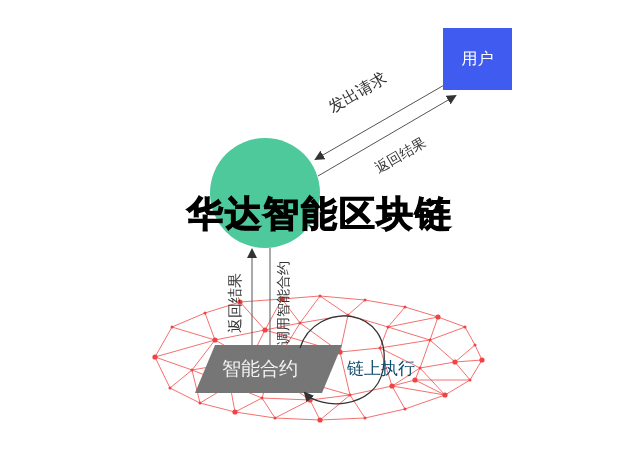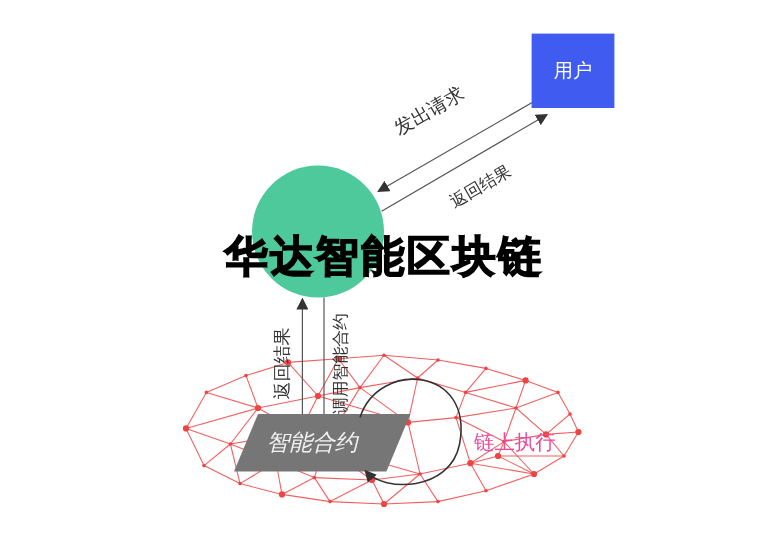--- a/index.html
+++ b/index.html
@@ -1,21 +1,21 @@
 <!DOCTYPE html>
 <html><head>
 <meta charset="utf-8">
 <style>
   html,body{margin:0;padding:0;background:#ffffff;}
   body{width:640px;height:453px;position:relative;overflow:hidden;font-family:"DejaVu Sans","Liberation Sans",sans-serif;}
   #stage{position:absolute;left:0;top:0;width:560px;height:453px;}
   .user-box{position:absolute;left:443px;top:28px;width:69px;height:62px;display:flex;align-items:center;justify-content:center;color:#fff;font-size:16px;}
   .label{position:absolute;color:#333;white-space:nowrap;font-size:15px;}
   .title{position:absolute;left:0;width:640px;top:168px;text-align:center;font-size:36px;font-weight:bold;color:#000;letter-spacing:2px;margin-top:22px;-webkit-text-stroke:1.2px #000;}
-  .contract-text{position:absolute;left:222px;top:356px;color:#f2f2f2;font-size:19px;font-style:italic;}
+  .contract-text{position:absolute;left:222px;top:356px;color:#f2f2f2;font-size:19px;}
 </style>
 </head>
 <body>
 
 <div id="stage">
   <svg width="640" height="453" viewBox="0 0 640 453" style="position:absolute;left:0;top:0;">
     <defs>
       <marker id="ah" markerWidth="10" markerHeight="10" refX="8" refY="5" orient="auto" markerUnits="userSpaceOnUse">
         <path d="M0,0 L10,5 L0,10 z" fill="#333"></path>
       </marker>
@@ -171,16 +171,16 @@
   </div>
 
   <div class="label" style="left:325px;top:100px;transform:rotate(-30deg);transform-origin:left top;font-size:16px;">发出请求</div>
   <div class="label" style="left:372px;top:162px;transform:rotate(-30deg);transform-origin:left top;font-size:14px;">返回结果</div>
 
   <div class="label" style="left:226px;top:333px;transform:rotate(-90deg);transform-origin:left top;font-size:15px;">返回结果</div>
   <div class="label" style="left:275px;top:345px;transform:rotate(-90deg);transform-origin:left top;font-size:14px;">调用智能合约</div>
 
   <div class="contract-text">智能合约</div>
 
-  <div class="label" style="left:347px;top:357px;font-size:17px;color:#ec4899;margin-left:48px;">链上执行</div>
+  <div class="label" style="left:347px;top:357px;font-size:17px;color:#0c4a6e;">链上执行</div>
 
   <div class="title">华达智能区块链</div>
 </div>
 
 </body></html>

